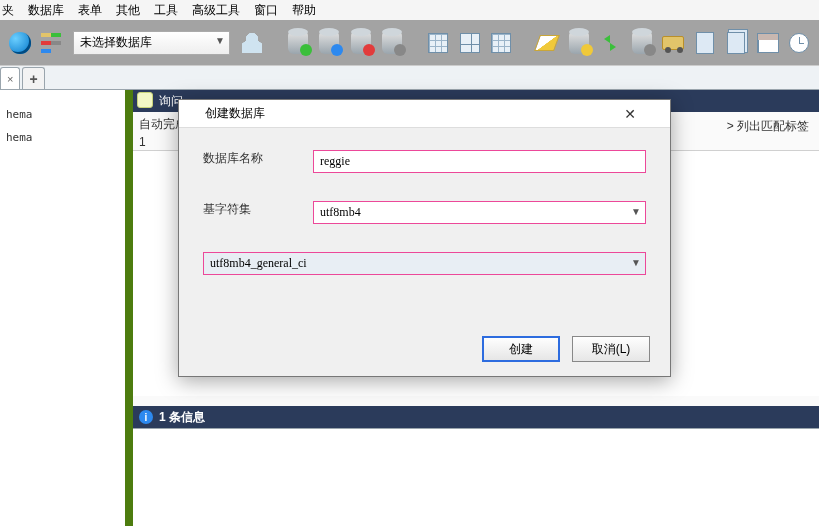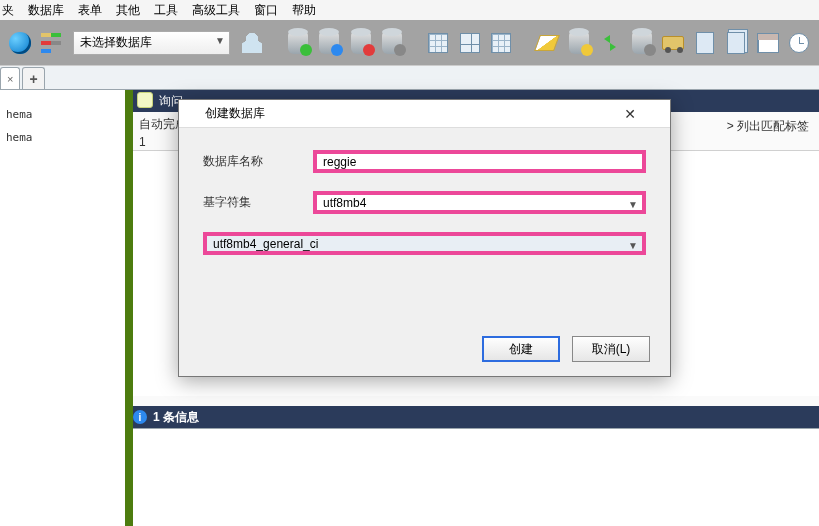--- a/index.html
+++ b/index.html
@@ -62,42 +62,42 @@
   .tabstrip { height: 24px; background: #eef2f5; display:flex; align-items:flex-end; border-bottom:1px solid #9aa5ad; }
   .tab { height:22px; min-width:20px; padding:0 6px; background:#fff; border:1px solid #9aa5ad; border-bottom:none; margin-right:2px; display:flex; align-items:center; font-size:11px; color:#666; border-radius:3px 3px 0 0;}
   .tab.add{ background:#f3f3f3; color:#555; font-weight:bold; font-size:14px; }
 
   
   .mainarea { position:absolute; top:90px; bottom:0; left:0; right:0; display:flex; }
   .sidebar { width:133px; background:#fff; border-right:8px solid #4d7c0f; padding:8px 6px; }
   .sidebar .sch { font-family:"SimSun",monospace; font-size:11px; color:#333; margin:10px 0; }
 
   .content { flex:1; position:relative; background:#fafafa; }
-  .dark-hdr { height:22px; background:#2b3b5b; color:#fff; display:flex; align-items:center; padding:0 0; position:relative;}
+  .dark-hdr { height:22px; background:#2b3b5b; color:#fff; display:flex; align-items:center; padding:0 6px; position:relative;}
   .dark-hdr.top { padding-left:26px; }
   .dark-hdr .lens { position:absolute; left:4px; top:2px; width:16px; height:16px; border:1px solid #c9d47a; border-radius:3px; background:#f2f7c5; }
   .dark-hdr.bot .info { width:14px;height:14px;border-radius:50%;background:#2d89ef;color:#fff;font-size:10px;display:inline-flex;align-items:center;justify-content:center;margin-right:6px;font-weight:bold;}
 
   .tip-row { padding:4px 6px; font-size:12px; color:#333; display:flex; align-items:center; }
   .tip-row .n { margin-top:2px; }
 
   .match-hint { position:absolute; right:10px; top:28px; color:#333; font-size:12px; }
 
   .editor-gap { position:absolute; top:60px; bottom:130px; left:0; right:0; background:#ffffff; border-top:1px solid #d0d0d0; }
   .msg-hdr-wrap { position:absolute; bottom:0; left:0; right:0; height:120px; }
   .msg-body { position:absolute; top:22px; bottom:0; left:0; right:0; background:#fff; border-top:1px solid #9aa5ad;}
 
   
   .modal { position:absolute; left:178px; top:99px; width:493px; height:278px; background:#f0f0f0; border:1px solid #777; box-shadow:0 4px 20px rgba(0,0,0,.35); }
   .modal-title { height:28px; display:flex; align-items:center; padding:0 26px; font-size:12px; background:#fff; border-bottom:1px solid #ddd; }
   .modal-title .x { margin-left:auto; width:28px; height:20px; display:flex; align-items:center; justify-content:center; font-size:14px; color:#333; }
   .modal-body { padding:22px 24px 0 24px; }
-  .row { display:flex; align-items:center; margin-bottom:18px; }
+  .row { display:flex; margin-bottom:28px;font-family:Liberation Serif, serif; }
   .row label { width:110px; color:#333; }
-  .row input[type=text], .row .combo { flex:1; height:23px; border:4px solid #ec4899; background:#fff; padding:0 6px; font-size:12px; font-family:inherit; }
+  .row input[type=text], .row .combo { flex:1; height:23px; border:1px solid #ec4899; background:#fff; padding:0 6px; font-size:12px; font-family:inherit; }
   .row .combo { display:flex; align-items:center; position:relative; }
   .row .combo .dd { position:absolute; right:4px; top:4px; font-size:10px; color:#555; }
   .row.sel .combo { background:#e8eef4; }
   .modal-buttons { position:absolute; bottom:14px; right:20px; display:flex; gap:12px; }
   .btn { width:78px; height:26px; border:1px solid #888; background:linear-gradient(#fefefe,#e6e6e6); font-size:12px; display:flex; align-items:center; justify-content:center; }
   .btn.primary { border:2px solid #2d6cdf; }
 </style>
 </head>
 <body>
 

